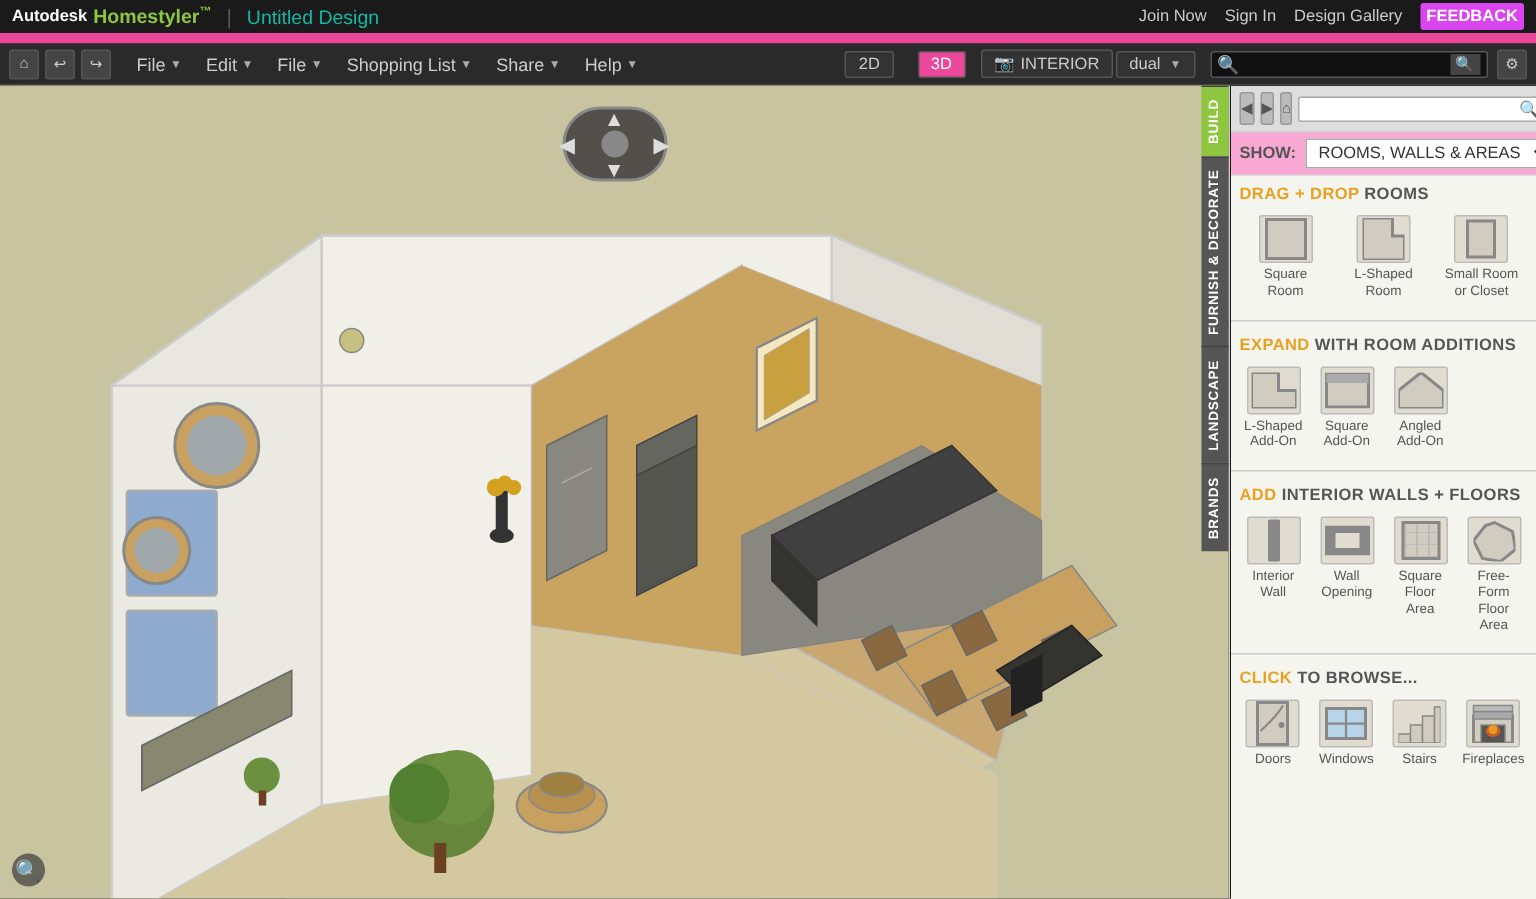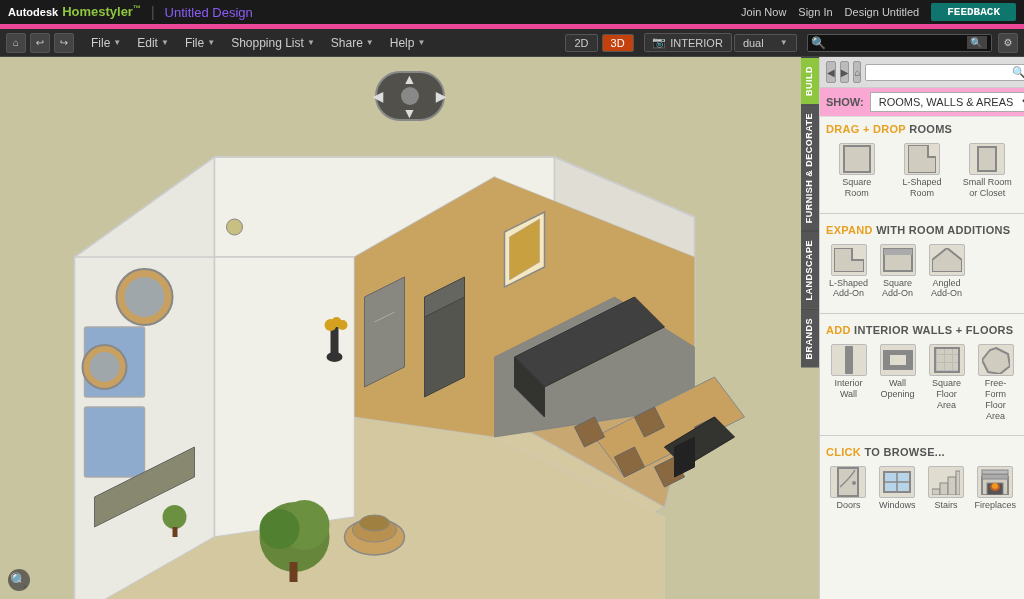--- a/index.html
+++ b/index.html
@@ -6,40 +6,39 @@
     body { width: 1024px; height: 599px; overflow: hidden; font-family: Arial, sans-serif; background: #1a1a1a; }
 
     
     #topbar {
       height: 29px;
       background: #1a1a1a;
       display: flex;
       align-items: center;
       justify-content: space-between;
       padding: 0 8px;
-      border-bottom: 5px solid #ec4899;
+      border-bottom: 7px solid #ec4899;
     }
     #topbar-left { display: flex; align-items: center; gap: 6px; }
     #topbar-logo { display: flex; align-items: center; gap: 4px; }
     .logo-autodesk { color: #fff; font-size: 11px; font-weight: bold; }
     .logo-homestyler { color: #8ec63f; font-size: 13px; font-weight: bold; }
     .title-separator { color: #555; margin: 0 4px; font-size: 14px; }
-    .design-title { color: #8b5cf6; font-size: 13px; }
+    .design-title { color: #14b8a6; font-size: 13px; }
     #topbar-right { display: flex; align-items: center; gap: 12px; }
     .topbar-link { color: #ccc; font-size: 11px; cursor: pointer; text-decoration: none; }
     .feedback-btn {
-      background: #0f766e;
+      background: #d946ef;
       color: #fff;
       font-size: 11px;
       font-weight: bold;
-      padding: 3px 16px;
+      padding: 3px 4px;
       border: none;
       cursor: pointer;
       border-radius: 2px;
-      font-family: Liberation Mono, monospace;
     }
 
     
     #menubar {
       height: 28px;
       background: #2a2a2a;
       display: flex;
       align-items: center;
       padding: 0 6px;
       gap: 2px;
@@ -58,43 +57,43 @@
     .menu-item {
       color: #ccc;
       font-size: 12px;
       padding: 3px 7px;
       cursor: pointer;
       border-radius: 2px;
       display: flex; align-items: center; gap: 3px;
     }
     .menu-arrow { font-size: 8px; color: #aaa; }
     .menu-spacer { flex: 1; }
-    .view-toggle { display: flex; align-items: center; gap: 4px; margin-right: 8px; }
+    .view-toggle { display: flex; align-items: center; gap: 16px; margin-right: 8px; }
     .view-btn {
       padding: 2px 8px;
       font-size: 11px;
       cursor: pointer;
       border: 1px solid #555;
       color: #ccc;
       background: #333;
       border-radius: 2px;
     }
-    .view-btn.active { background: #c2410c; color: #fff; }
+    .view-btn.active { background: #ec4899; color: #fff; }
     .snapshots-btn {
       display: flex; align-items: center; gap: 4px;
       padding: 2px 8px;
       background: #333;
       border: 1px solid #555;
       color: #ccc;
       font-size: 11px;
       cursor: pointer;
       border-radius: 2px;
     }
     .dual-btn {
-      display: flex; align-items: center; gap: 16px;
+      display: flex; align-items: center; gap: 6px;
       padding: 2px 8px;
       background: #333;
       border: 1px solid #555;
       color: #ccc;
       font-size: 11px;
       cursor: pointer;
       border-radius: 2px;
       margin-right: 4px;
     }
     .search-bar {
@@ -368,21 +367,21 @@
       <span class="logo-homestyler">
         Homestyler<sup style="font-size:8px;color:#8ec63f;">™</sup>
       </span>
     </div>
     <span class="title-separator">|</span>
     <span class="design-title">Untitled Design</span>
   </div>
   <div id="topbar-right">
     <a class="topbar-link" href="#">Join Now</a>
     <a class="topbar-link" href="#">Sign In</a>
-    <a class="topbar-link" href="#">Design Untitled</a>
+    <a class="topbar-link" href="#">Design Gallery</a>
     <button class="feedback-btn">FEEDBACK</button>
   </div>
 </div>
 
 <div id="menubar">
   <div class="menu-icons">
     <div class="menu-icon-btn">⌂</div>
     <div class="menu-icon-btn">↩</div>
     <div class="menu-icon-btn">↪</div>
   </div>

